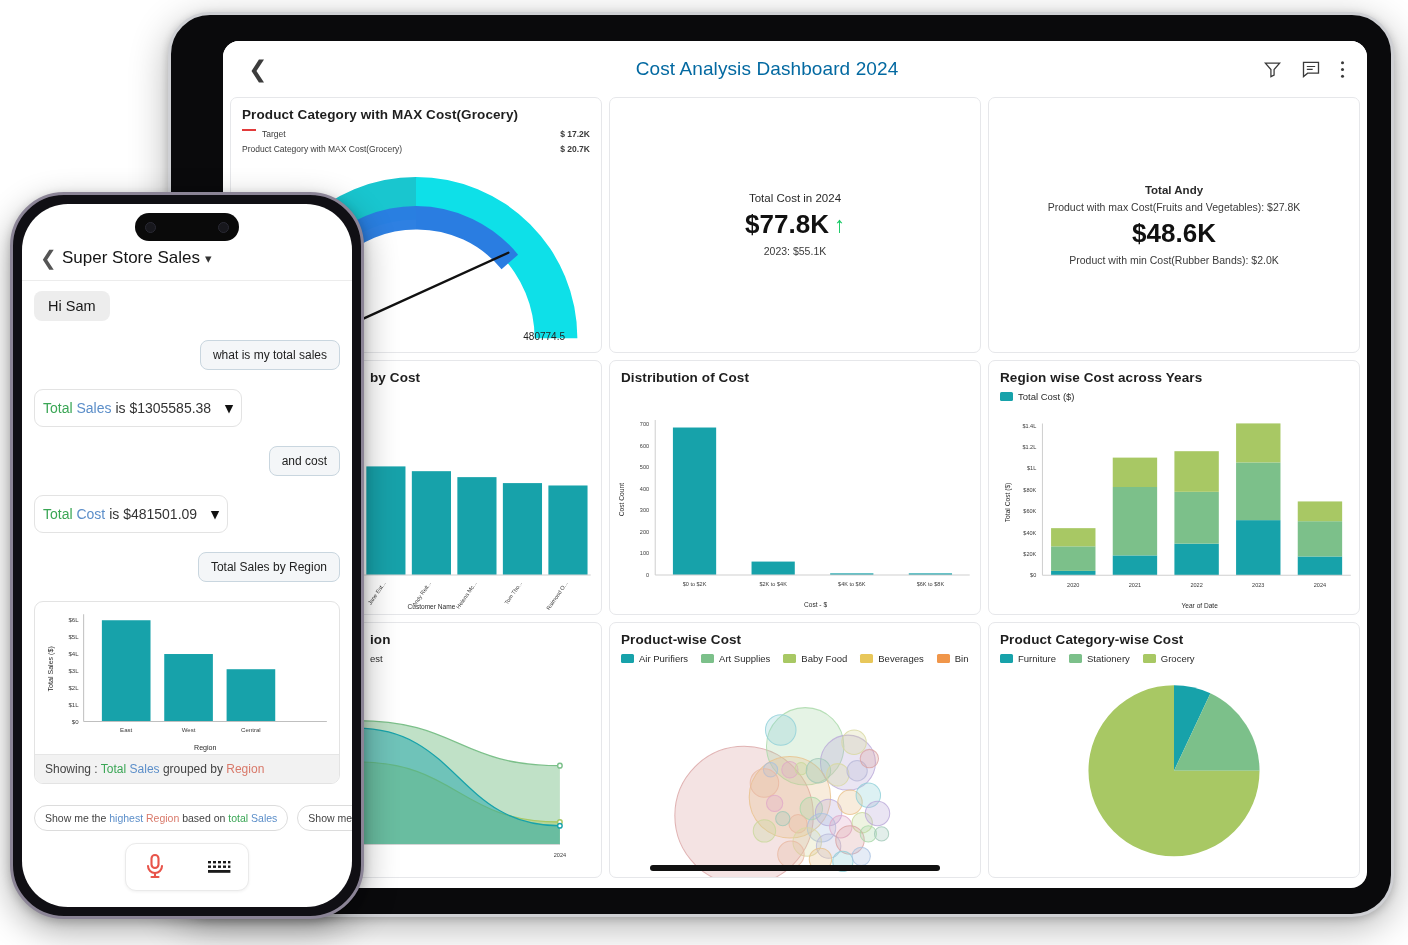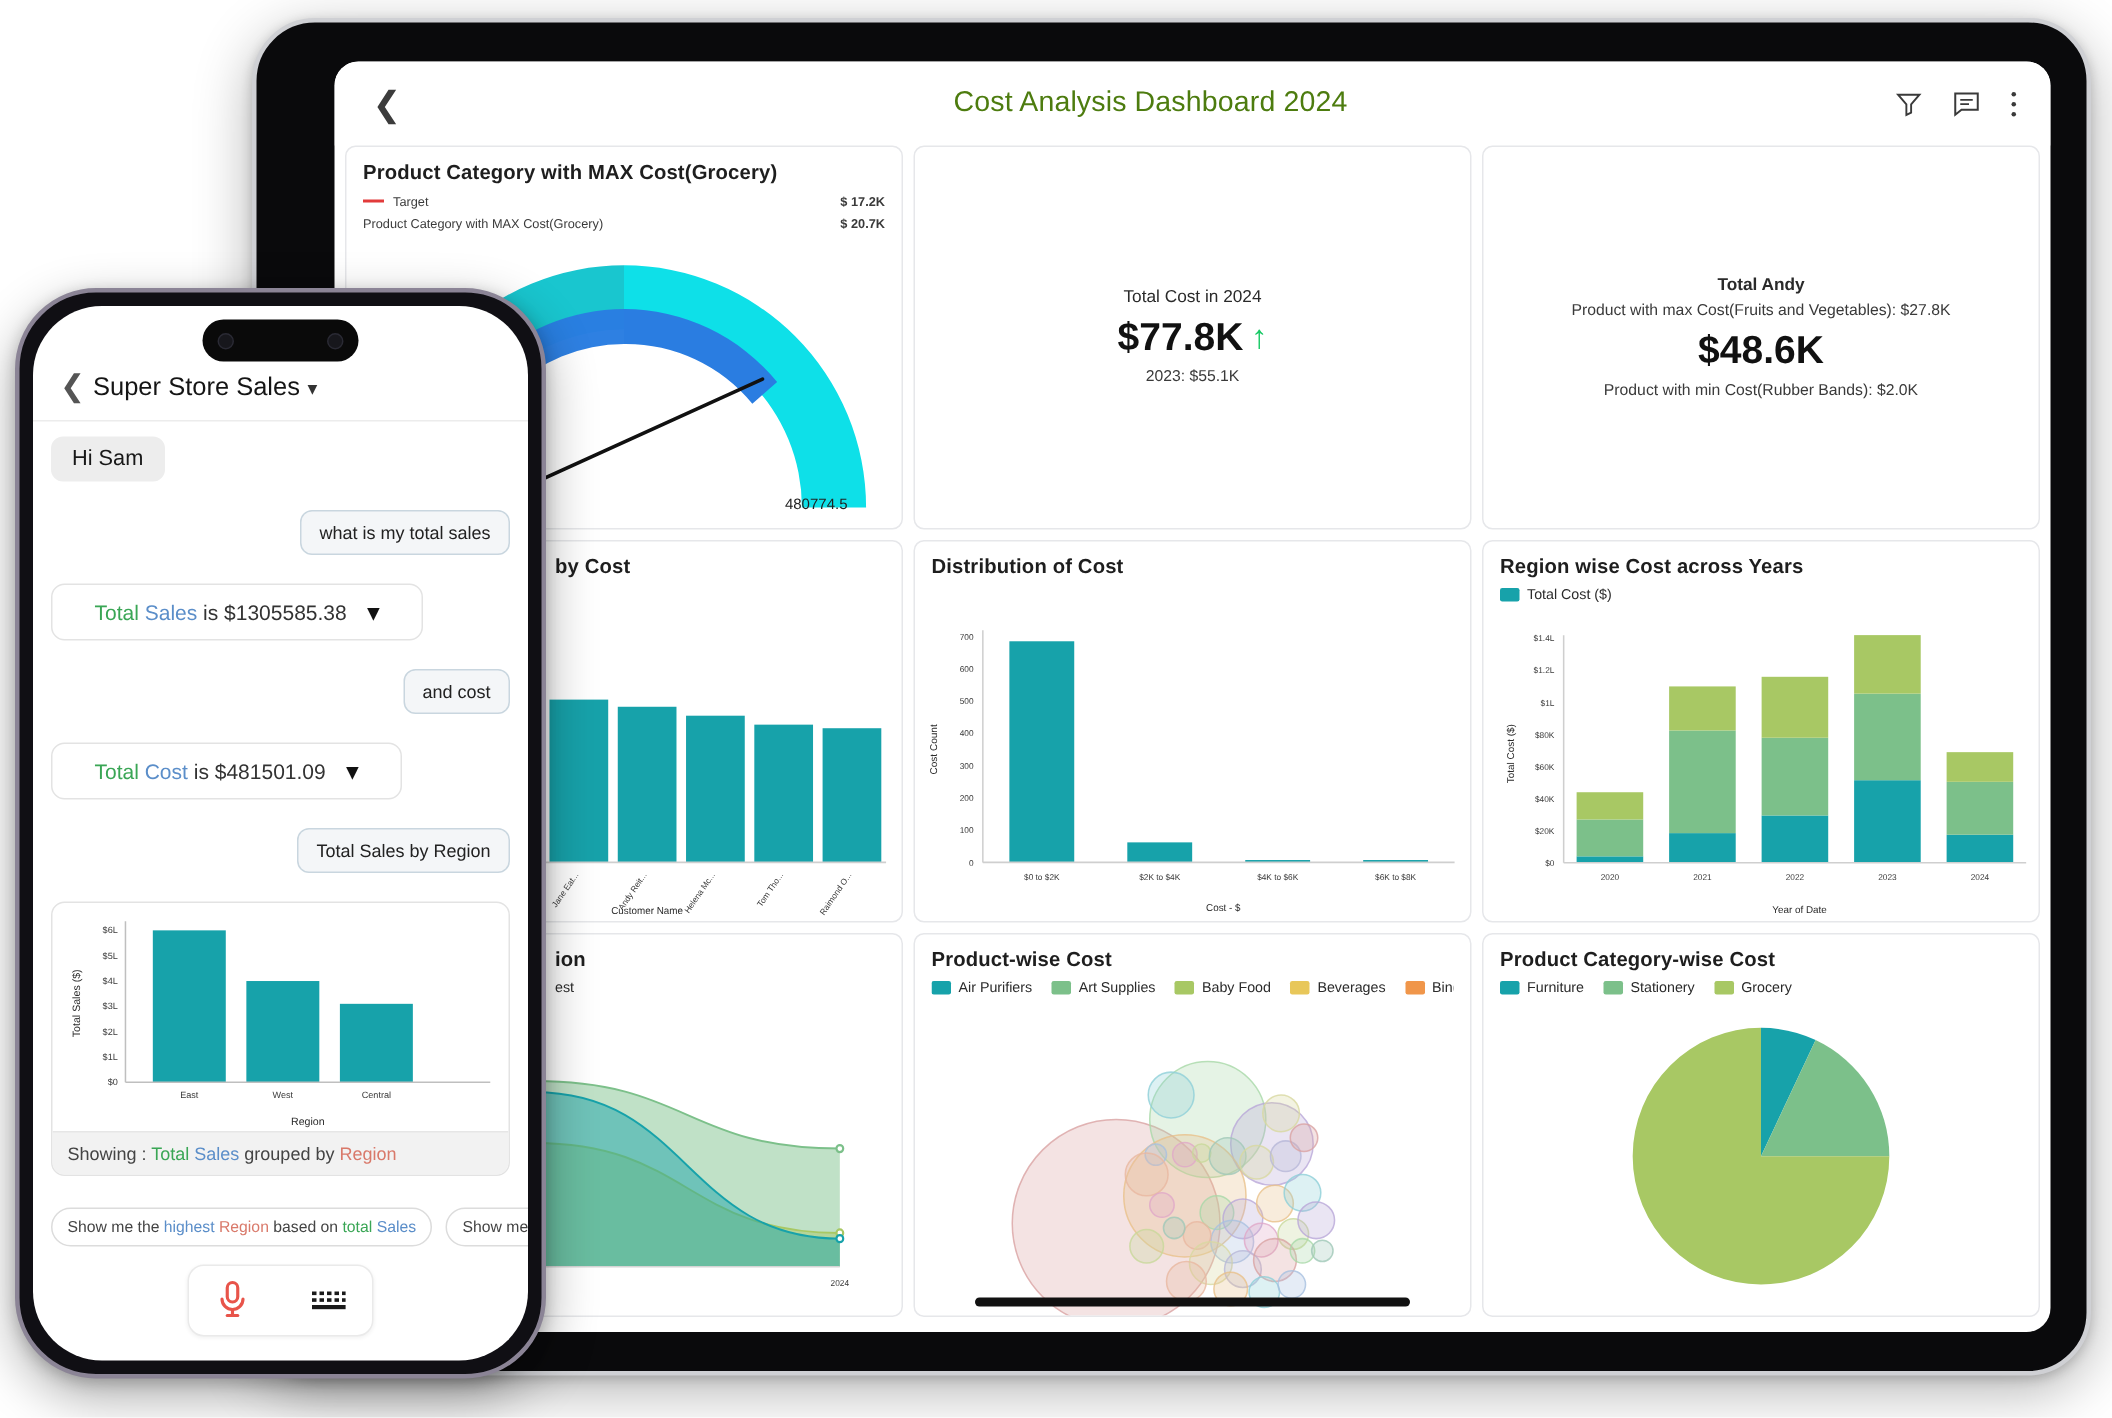--- a/index.html
+++ b/index.html
@@ -27,21 +27,21 @@
     border-radius: 16px;
     overflow: hidden;
     position: relative;
   }
   .tb-header {
     height: 56px; display: flex; align-items: center;
     padding: 0 22px; background: #fff;
   }
   .tb-back { width: 26px; height: 26px; display:flex; align-items:center; justify-content:center;
     color:#3c3c3c; font-size: 23px; font-weight: 300; line-height:1; cursor: pointer; }
-  .tb-title { flex: 1; text-align: center; font-size: 19px; color: #4d7c0f; letter-spacing: .1px; }
+  .tb-title { flex: 1; text-align: center; font-size: 19px; color: #0369a1; letter-spacing: .1px; }
   .tb-actions { display: flex; align-items: center; gap: 19px; }
   .tb-actions svg { display: block; cursor: pointer; }
 
   .tb-grid {
     display: grid;
     grid-template-columns: repeat(3, 1fr);
     grid-template-rows: repeat(3, 1fr);
     gap: 7px;
     padding: 0 7px 10px 7px;
     height: calc(100% - 56px);
@@ -52,21 +52,21 @@
     border-radius: 7px;
     position: relative;
     overflow: hidden;
     padding: 9px 11px;
   }
   .card-title { font-size: 13.5px; color: #1e1e1e; font-weight: 600; letter-spacing: .1px; }
 
   
   .gauge-legend { margin-top: 7px; font-size: 8.5px; color: #3a3a3a; }
   .gl-row { display:flex; align-items:center; justify-content:space-between; margin-bottom: 5px; }
-  .gl-left { display:flex; align-items:center; gap:6px; }
+  .gl-left { display:flex; gap:6px; }
   .gl-dash { width:14px; height:2px; background:#e23b3b; display:inline-block; }
   .gl-val { font-weight:600; }
   .gauge-wrap { position:absolute; left:0; right:0; bottom: 4px; height: 175px; }
   .gauge-min { position:absolute; left: 86px; bottom: 12px; font-size: 6px; color:#333; }
   .gauge-max { position:absolute; right: 36px; bottom: 6px; font-size: 10px; color:#222; }
 
   
   .kpi { display:flex; flex-direction:column; align-items:center; justify-content:center; height:100%; gap:5px; }
   .kpi-label { font-size: 11.5px; color: #2a2a2a; }
   .kpi-sub { font-size: 10.5px; color: #3a3a3a; }
@@ -108,21 +108,21 @@
   .notch .cam { width: 11px; height:11px; border-radius:50%; background:#17171c; border:1px solid #2a2a34; }
   .ph-header { padding: 44px 18px 12px; display:flex; align-items:center; border-bottom:1px solid #ececec; }
   .ph-back { width:22px; font-size:20px; color:#555; font-weight:300; line-height:1; cursor:pointer; }
   .ph-title { flex:1; text-align:center; font-size:17px; color:#151515; display:flex; align-items:center; gap:5px; }
   .ph-chev { font-size:13px; color:#333; }
   .ph-body { flex:1; padding: 10px 12px 0; overflow:hidden; display:flex; flex-direction:column; gap:19px; }
 
   .bub-bot { align-self:flex-start; background:#ededed; border-radius:8px; padding:7px 14px; font-size:14.5px; color:#181818; }
   .bub-user { align-self:flex-end; background:#f4f6f8; border:1px solid #c9d6df; border-radius:8px; padding:7px 12px; font-size:12px; color:#222; }
   .ans-card { align-self:flex-start; background:#fff; border:1px solid #e3e3e3; border-radius:9px;
-     padding:9px 28px; font-size:14px; display:flex; align-items:center; gap:14px; }
+     padding:9px 8px; font-size:14px; display:flex; align-items:center; gap:14px; }
   .tk-green { color:#3aa655; }
   .tk-blue { color:#5b8ec9; }
   .tk-red { color:#d9796a; }
   .tk-dark { color:#333; }
   .ans-chev { font-size:15px; color:#111; font-weight:700; }
 
   .chart-card { border:1px solid #e3e3e3; border-radius:9px; overflow:hidden; background:#fff; }
   .chart-card .viz { height: 152px; }
   .chart-foot { background:#f2f2f2; padding:7px 10px; font-size:12px; color:#444; border-top:1px solid #e6e6e6; }
 

